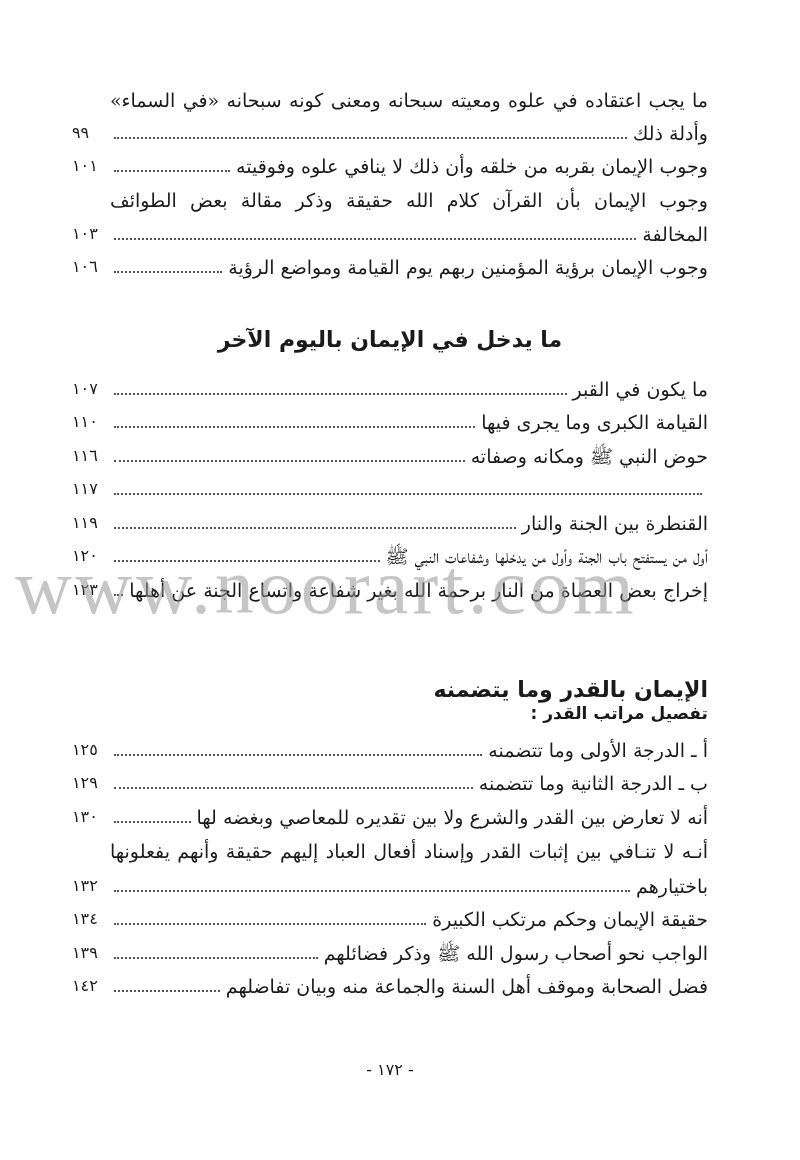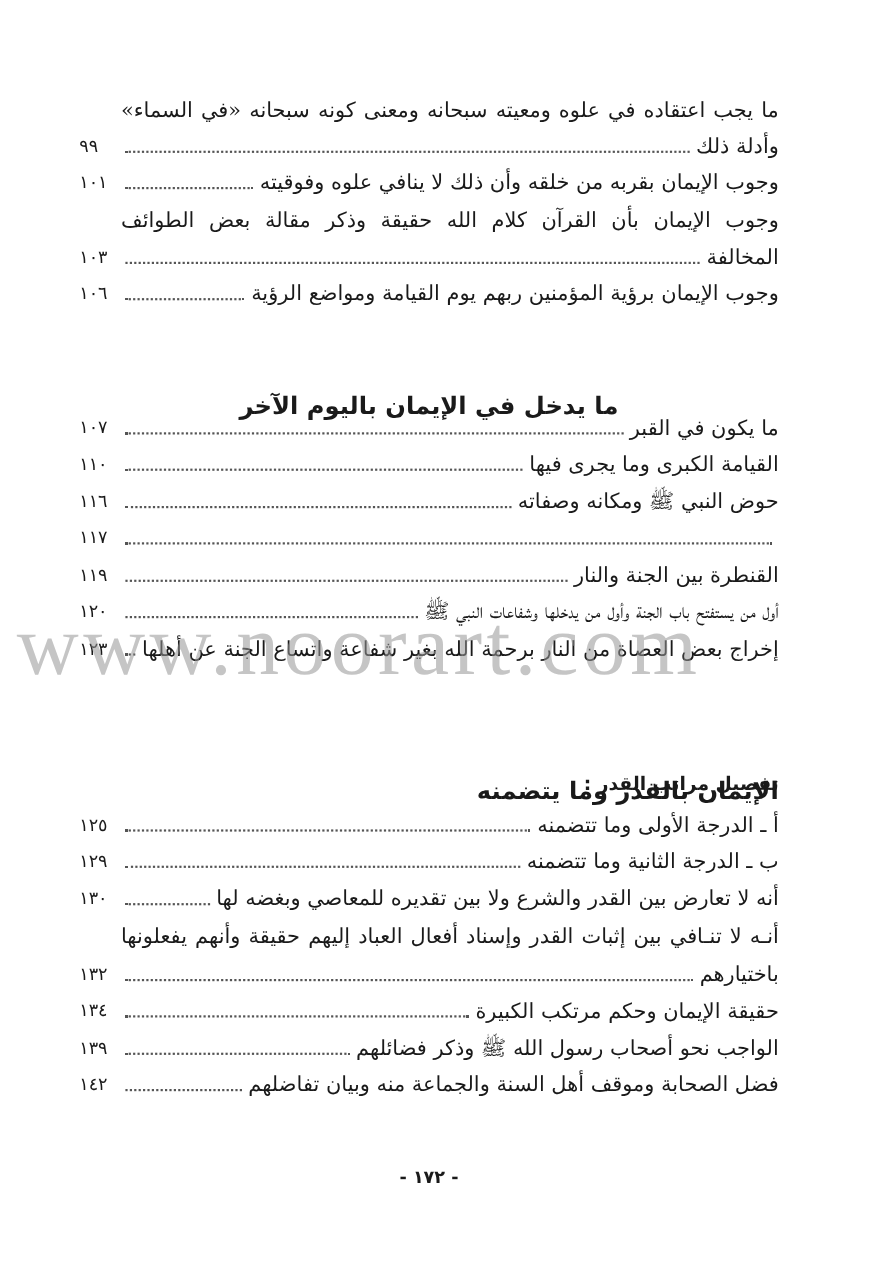--- a/index.html
+++ b/index.html
@@ -62,39 +62,38 @@
     }
     .heading {
       position: absolute;
       left: 0;
       right: 0;
       text-align: center;
       font-family: "DejaVu Sans", sans-serif;
       font-weight: bold;
       font-size: 22px;
       line-height: 36px;
-      margin-top: 30px;
     }
     .subheading {
       position: absolute;
       right: 0;
       font-family: "DejaVu Sans", sans-serif;
       font-weight: bold;
       font-size: 17px;
       line-height: 30px;
     }
     .folio {
       position: absolute;
       left: 0;
       right: 0;
       top: 1060px;
       text-align: center;
       direction: ltr;
       font-family: "DejaVu Sans", sans-serif;
-      font-weight: bold;
+      font-weight: normal;
       font-size: 16px;
     }
     .watermark {
       position: absolute;
       left: 0;
       top: 548px;
       width: 653px;
       text-align: center;
       font-family: "Liberation Serif", serif;
       font-size: 78px;

